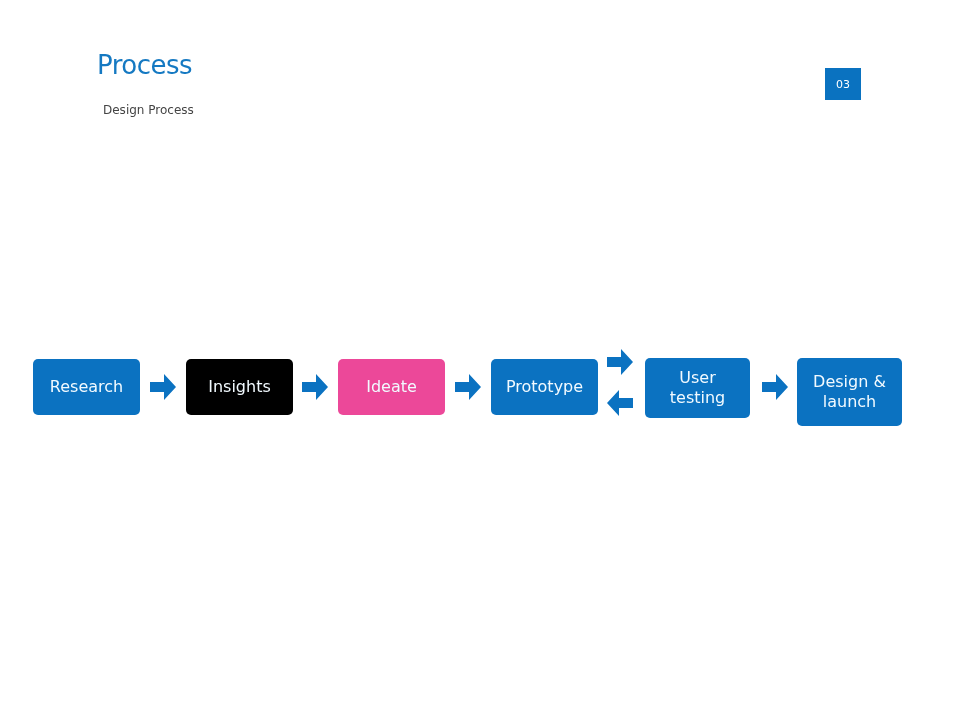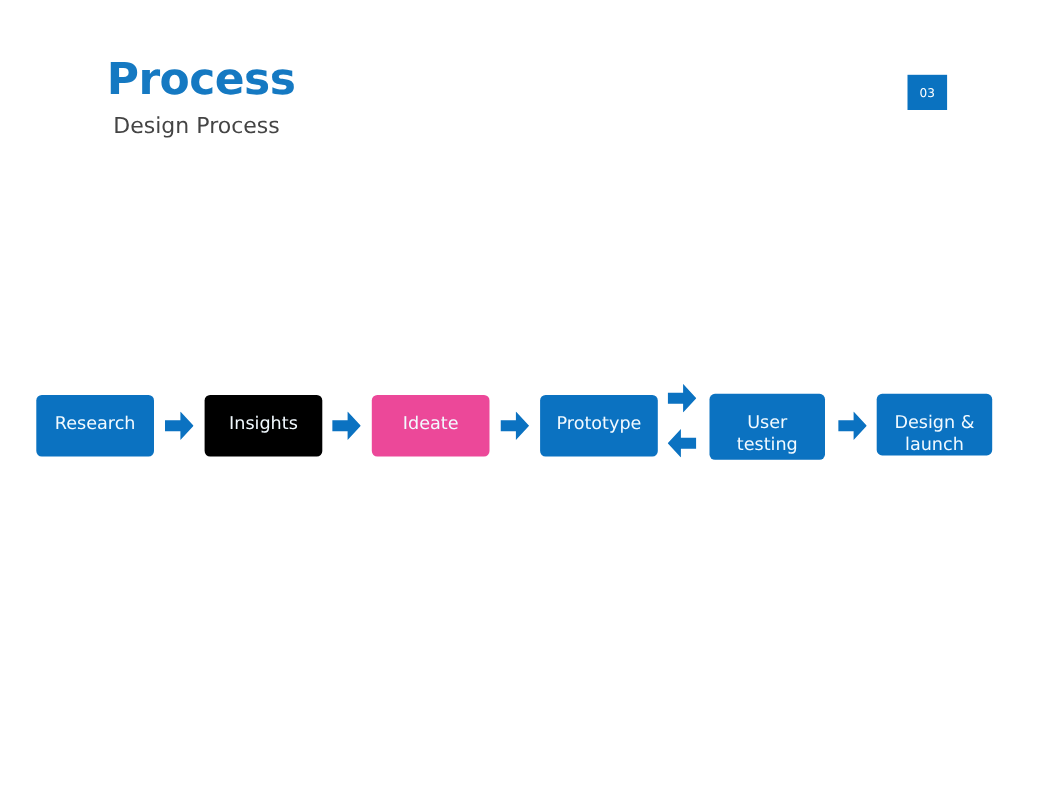--- a/index.html
+++ b/index.html
@@ -19,32 +19,32 @@
     position: absolute;
     inset: 0;
     background: #ffffff;
   }
 
   
   .slide-title {
     position: absolute;
     left: 97px;
     top: 52px;
-    font-size: 40px;
-    font-weight: 700;
+    font-size: 26px;
+    font-weight: 400;
     letter-spacing: -0.5px;
     color: #1579C2;
     line-height: 1;
     white-space: nowrap;
   }
   .slide-subtitle {
     position: absolute;
     left: 103px;
     top: 104px;
-    font-size: 20px;
+    font-size: 12px;
     font-weight: 400;
     color: #444444;
     line-height: 1;
     white-space: nowrap;
   }
 
   
   .page-badge {
     position: absolute;
     left: 825px;
@@ -70,24 +70,25 @@
     top: 0;
     width: 960px;
     height: 720px;
   }
 
   .step-box {
     position: absolute;
     background: #0B72C1;
     border-radius: 5px;
     display: flex;
+    align-items: center;
     justify-content: center;
     text-align: center;
     box-sizing: border-box;
-    padding: 16px 6px;
+    padding: 6px 6px;
   }
   .step-label {
     color: #F2FAFF;
     font-size: 16px;
     font-weight: 400;
     line-height: 1.22;
     white-space: pre-line;
   }
 
   
@@ -121,21 +122,21 @@
       <div class="step-box" style="left: 338px; top: 359px; width: 107px; height: 56px; background: #ec4899;">
         <div class="step-label">Ideate</div>
       </div>
       <div class="step-box" style="left: 645px; top: 358px; width: 105px; height: 60px; background: rgb(11, 114, 193);">
         <div class="step-label">User
 testing</div>
       </div>
       <div class="step-box" style="left: 491px; top: 359px; width: 107px; height: 56px; background: rgb(11, 114, 193);">
         <div class="step-label">Prototype</div>
       </div>
-      <div class="step-box" style="left: 797px; top: 358px; width: 105px; height: 56px; background: rgb(11, 114, 193);">
+      <div class="step-box" style="left: 797px; top: 358px; width: 105px; height: 68px; background: rgb(11, 114, 193);">
         <div class="step-label">Design &amp;
 launch</div>
       </div>
       <div class="arrow" style="left: 150px; top: 374px;">
         <svg viewBox="0 0 26 26">
           <path d="M0,8 L14,8 L14,0 L26,13 L14,26 L14,18 L0,18 Z" fill="#0B72C1"></path>
         </svg>
       </div>
       <div class="arrow" style="left: 302px; top: 374px;">
         <svg viewBox="0 0 26 26">

